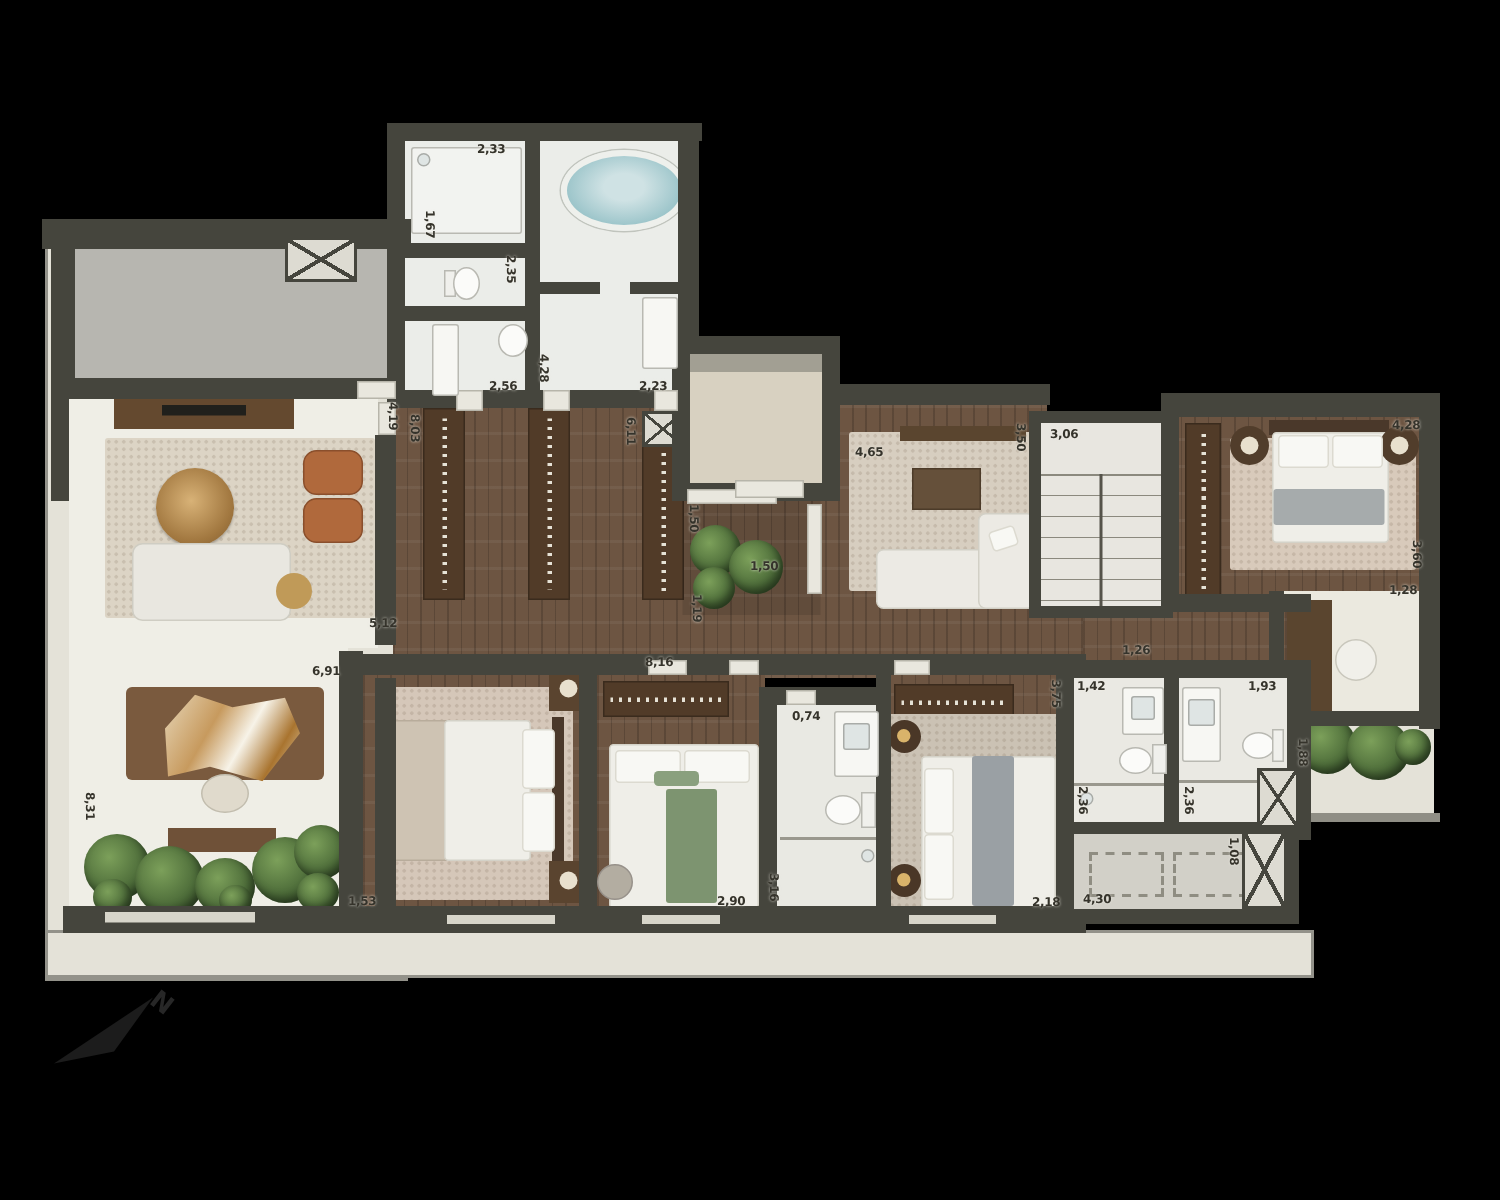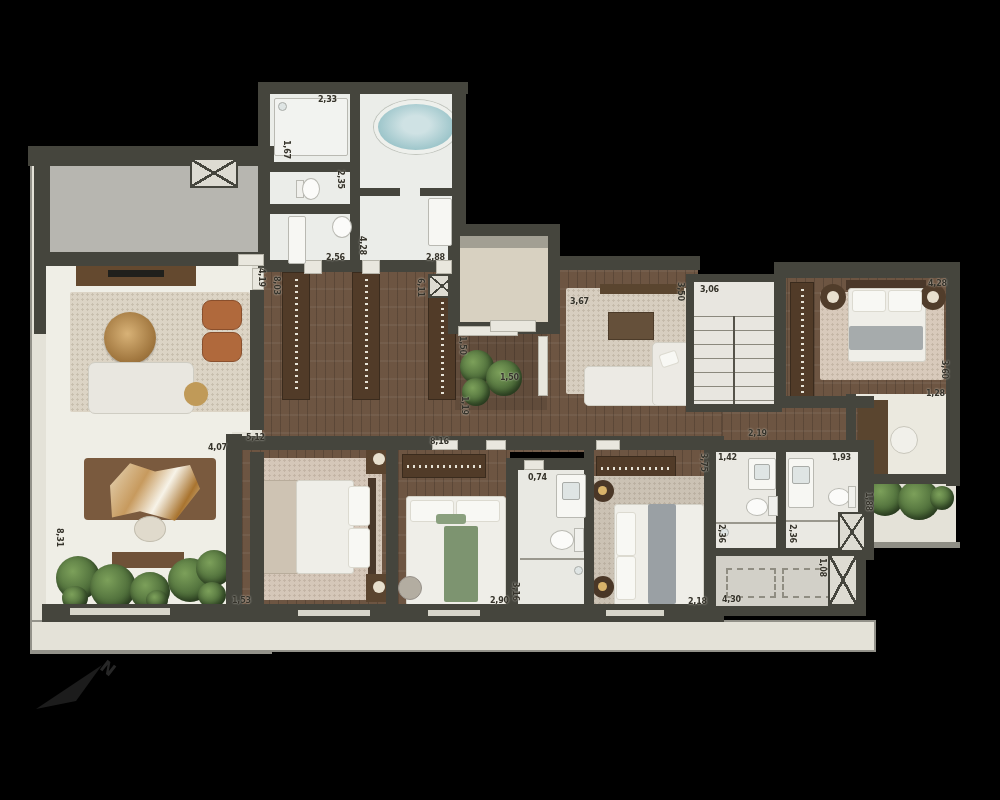--- a/index.html
+++ b/index.html
@@ -268,47 +268,47 @@
   <div class="abs" style="left:716px;top:556px;width:138px;height:50px;background:#d2d0c8;z-index:6;"></div>
   <div class="dash" style="left:726px;top:568px;width:46px;height:26px;"></div>
   <div class="dash" style="left:782px;top:568px;width:46px;height:26px;"></div>
   <div class="xbox" style="left:828px;top:554px;width:26px;height:48px;"></div>
 
   <span class="d" style="left:318px;top:96px">2,33</span>
   <span class="d v" style="left:282px;top:140px">1,67</span>
   <span class="d v" style="left:336px;top:170px">2,35</span>
   <span class="d v" style="left:358px;top:236px">4,28</span>
   <span class="d" style="left:326px;top:254px">2,56</span>
-  <span class="d" style="left:426px;top:254px">2,88</span>
+  <span class="d" style="left:426px;top:254px">2,23</span>
   <span class="d v" style="left:257px;top:268px">4,19</span>
   <span class="d v" style="left:272px;top:276px">8,03</span>
   <span class="d v" style="left:416px;top:278px">6,11</span>
   <span class="d v" style="left:458px;top:336px">1,50</span>
   <span class="d" style="left:500px;top:374px">1,50</span>
   <span class="d v" style="left:460px;top:396px">1,19</span>
   <span class="d" style="left:430px;top:438px">8,16</span>
-  <span class="d" style="left:570px;top:298px">3,67</span>
+  <span class="d" style="left:570px;top:298px">4,65</span>
   <span class="d" style="left:700px;top:286px">3,06</span>
   <span class="d v" style="left:676px;top:282px">3,50</span>
-  <span class="d" style="left:748px;top:430px">2,19</span>
+  <span class="d" style="left:748px;top:430px">1,26</span>
   <span class="d" style="left:928px;top:280px">4,28</span>
   <span class="d v" style="left:940px;top:360px">3,60</span>
   <span class="d" style="left:926px;top:390px">1,28</span>
   <span class="d" style="left:832px;top:454px">1,93</span>
   <span class="d" style="left:718px;top:454px">1,42</span>
   <span class="d v" style="left:717px;top:524px">2,36</span>
   <span class="d v" style="left:788px;top:524px">2,36</span>
   <span class="d" style="left:722px;top:596px">4,30</span>
   <span class="d v" style="left:818px;top:558px">1,08</span>
   <span class="d v" style="left:864px;top:492px">1,88</span>
-  <span class="d" style="left:246px;top:434px">5,12</span>
-  <span class="d" style="left:208px;top:444px">4,07</span>
+  <span class="d" style="left:246px;top:412px">5,12</span>
+  <span class="d" style="left:208px;top:444px">6,91</span>
   <span class="d v" style="left:55px;top:528px">8,31</span>
   <span class="d" style="left:232px;top:597px">1,53</span>
-  <span class="d" style="left:490px;top:597px">2,90</span>
+  <span class="d" style="left:478px;top:597px">2,90</span>
   <span class="d v" style="left:511px;top:582px">3,16</span>
   <span class="d" style="left:688px;top:598px">2,18</span>
   <span class="d v" style="left:699px;top:453px">3,75</span>
   <span class="d" style="left:528px;top:474px">0,74</span>
 
   <svg style="position:absolute;left:30px;top:645px;z-index:20" width="95" height="75" viewBox="0 0 95 75">
     <polygon points="6,64 72,20 46,56" fill="#1c1c1c"></polygon>
     <text x="70" y="24" fill="#272727" font-size="17" font-family="DejaVu Sans" font-weight="bold" transform="rotate(38 70 22)">N</text>
   </svg>
 

